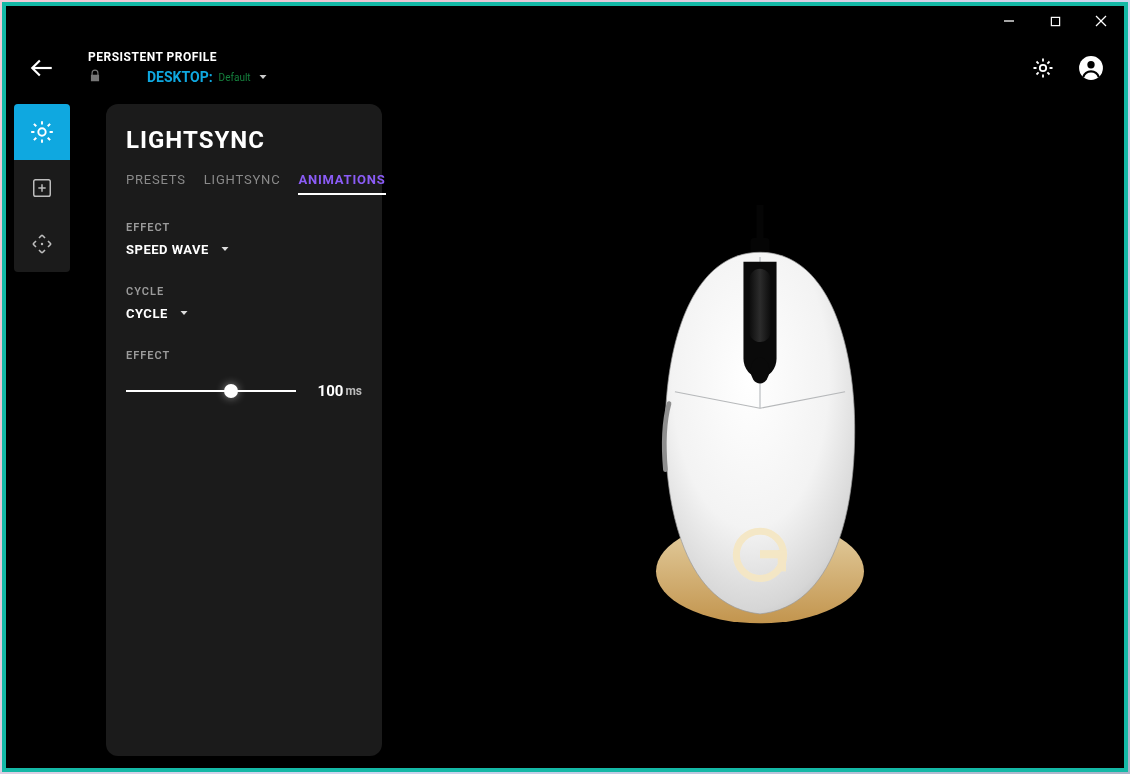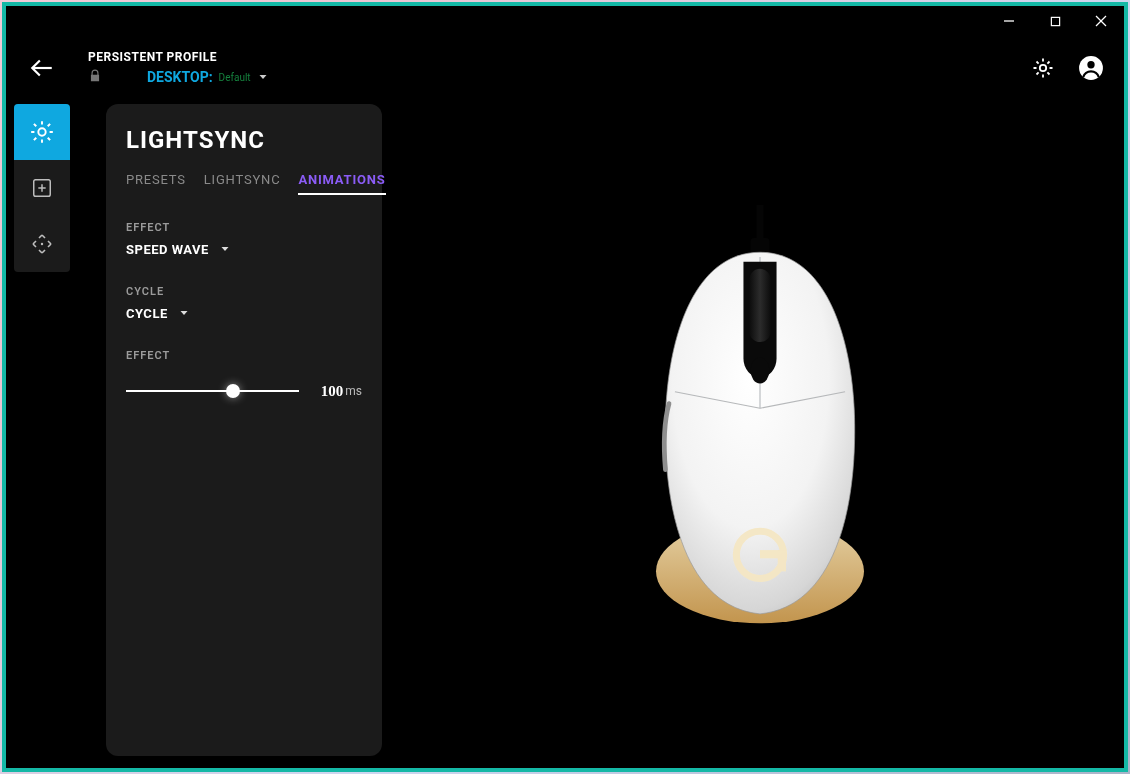--- a/index.html
+++ b/index.html
@@ -68,22 +68,22 @@
   .tab { color:#8a8a8a; cursor:pointer; padding-bottom:6px; }
   .tab.active { color:#8b5cf6; border-bottom:2px solid #fff; font-weight:700; }
   .field { margin-top:26px; }
   .field-label { color:#9b9b9b; font-size:11px; letter-spacing:1px; font-weight:600; }
   .select-row { display:flex; align-items:center; gap:10px; margin-top:6px; cursor:pointer; }
   .select-val { color:#fff; font-size:13px; font-weight:700; letter-spacing:0.5px; }
   .chev-down { color:#ddd; }
   .slider-wrap { margin-top:14px; position:relative; height:30px; display:flex; align-items:center; }
   .slider-track { flex:1; height:2px; background:#fff; position:relative; }
   .slider-thumb { position:absolute; top:50%; transform:translate(-50%,-50%); width:14px; height:14px; border-radius:50%; background:#fff; box-shadow:0 0 8px rgba(255,255,255,0.5); }
-  .speed-value { margin-left:22px; font-size:15px; font-weight:700;font-family:Liberation Serif, serif; }
-  .speed-unit { font-size:12px; font-weight:400; color:#bbb; margin-left:2px; }
+  .speed-value { margin-left:22px; font-size:15px; font-weight:700; }
+  .speed-unit { font-size:12px; font-weight:700; color:#bbb; margin-left:2px; }
   
   .preview {
     position:absolute; left:400px; right:10px; top:98px; bottom:12px;
     display:flex; align-items:center; justify-content:center;
   }
   .mouse-svg { width:260px; height:auto; }
 </style>
 </head>
 <body>
 

